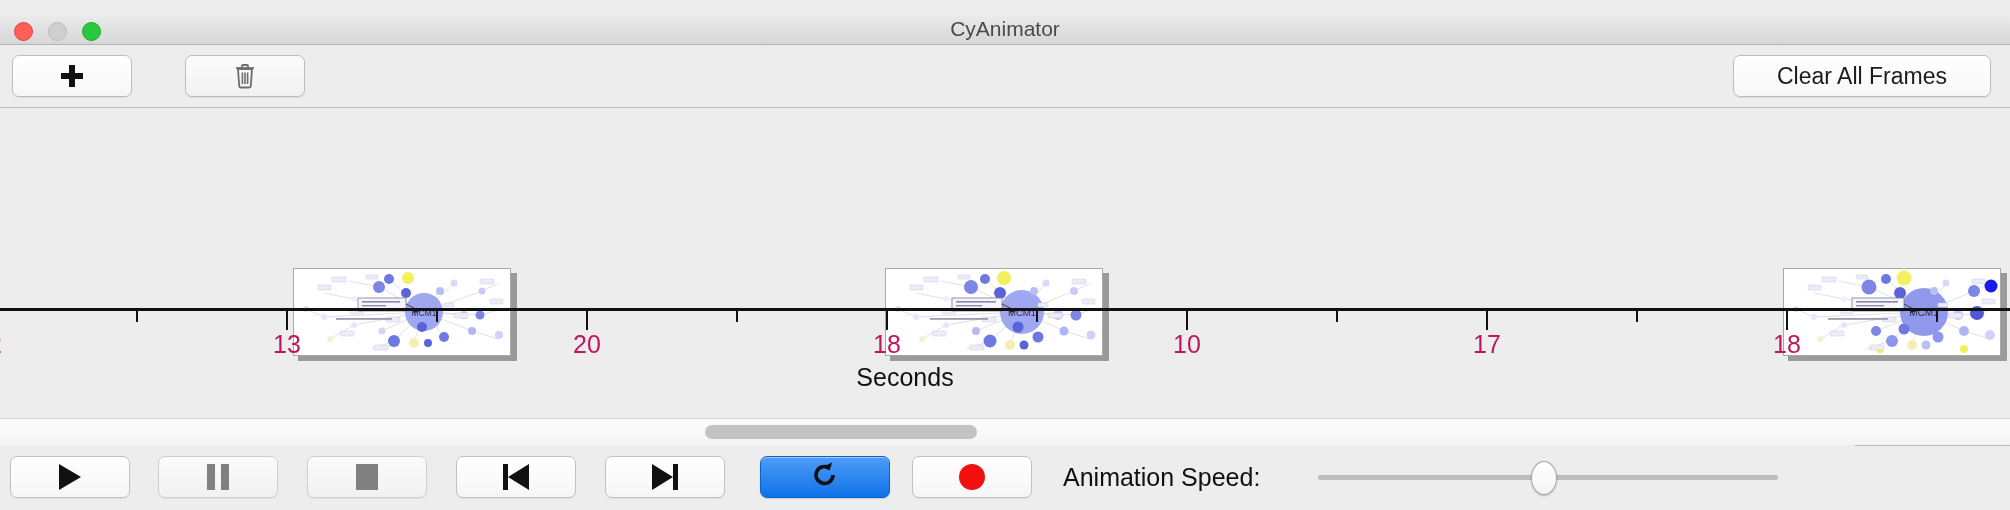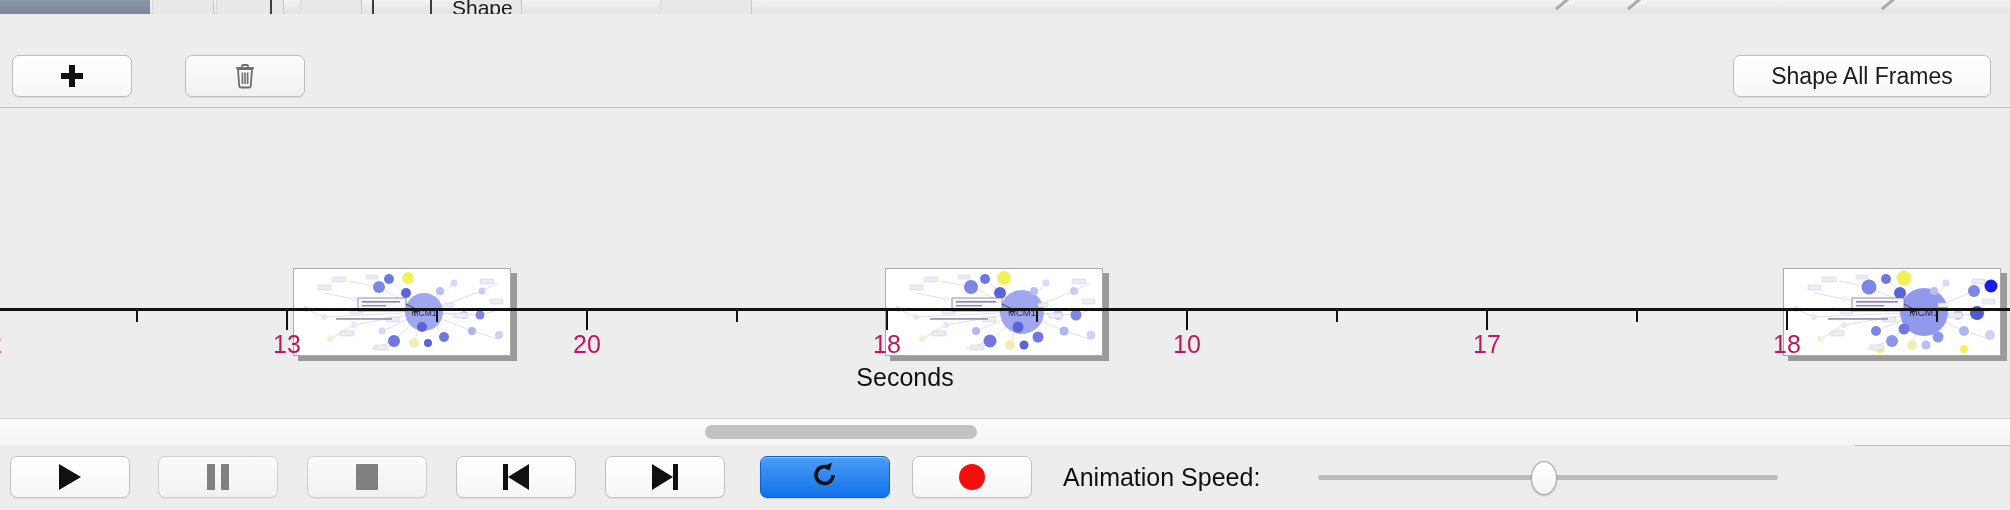--- a/index.html
+++ b/index.html
@@ -325,56 +325,47 @@
     background: linear-gradient(#ffffff, #f4f4f4);
     border: 1px solid #a6a6a6;
     box-shadow: 0 1px 2px rgba(0,0,0,0.22);
   }
 </style>
 </head>
 <body>
 
 <div id="app">
 
-  <div class="bg-strip">
-    <div class="bg-dark"></div>
-    <div class="bg-block" style="left:152px;width:60px;"></div>
-    <div class="bg-block" style="left:216px;width:66px;"></div>
-    <div class="bg-tick" style="left:270px;"></div>
-    <div class="bg-block" style="left:300px;width:60px;"></div>
-    <div class="bg-tick" style="left:372px;"></div>
-    <div class="bg-tick" style="left:430px;"></div>
-    <div class="bg-block" style="left:460px;width:60px;"></div>
-    <div class="bg-block" style="left:660px;width:90px;"></div>
-    <div class="bg-label" style="left:452px;">Shape</div>
-    <div class="bg-arrow" style="left:1558px;"></div>
-    <div class="bg-arrow" style="left:1630px;"></div>
-    <div class="bg-arrow" style="left:1884px;"></div>
+
+  <div class="titlebar">
+    <div class="traffic close"></div>
+    <div class="traffic min"></div>
+    <div class="traffic max"></div>
+    <div class="win-title">CyAnimator</div>
   </div>
-
 
   <div class="toolbar">
 
     <div class="btn" id="add-frame-button">
       <span class="plus-icon"></span>
     </div>
 
     <div class="btn dim" id="delete-frame-button">
       <span class="trash-icon">
         <svg width="22" height="26" viewBox="0 0 22 26">
           <path d="M2 5 h18" stroke="#6e6e6e" stroke-width="1.8" fill="none"></path>
           <path d="M8 5 V3 a1 1 0 0 1 1-1 h4 a1 1 0 0 1 1 1 V5" stroke="#6e6e6e" stroke-width="1.8" fill="none"></path>
           <path d="M4 6 h14 l-1.2 17 a1.6 1.6 0 0 1 -1.6 1.5 H6.8 a1.6 1.6 0 0 1 -1.6 -1.5 Z" stroke="#6e6e6e" stroke-width="1.8" fill="none"></path>
           <path d="M8.4 9.5 V21 M11 9.5 V21 M13.6 9.5 V21" stroke="#6e6e6e" stroke-width="1.6"></path>
         </svg>
       </span>
     </div>
 
     <div class="btn" id="clear-all-frames-button">
-      <span>Shape All Frames</span>
+      <span>Clear All Frames</span>
     </div>
   </div>
 
   <div class="timeline">
     <div class="timeline-inner">
 
       <div class="frame" style="left:293px; top:160px;">
         <div class="shadow"></div>
         <div class="plate">
           <svg width="216" height="86" viewBox="0 0 216 86">

